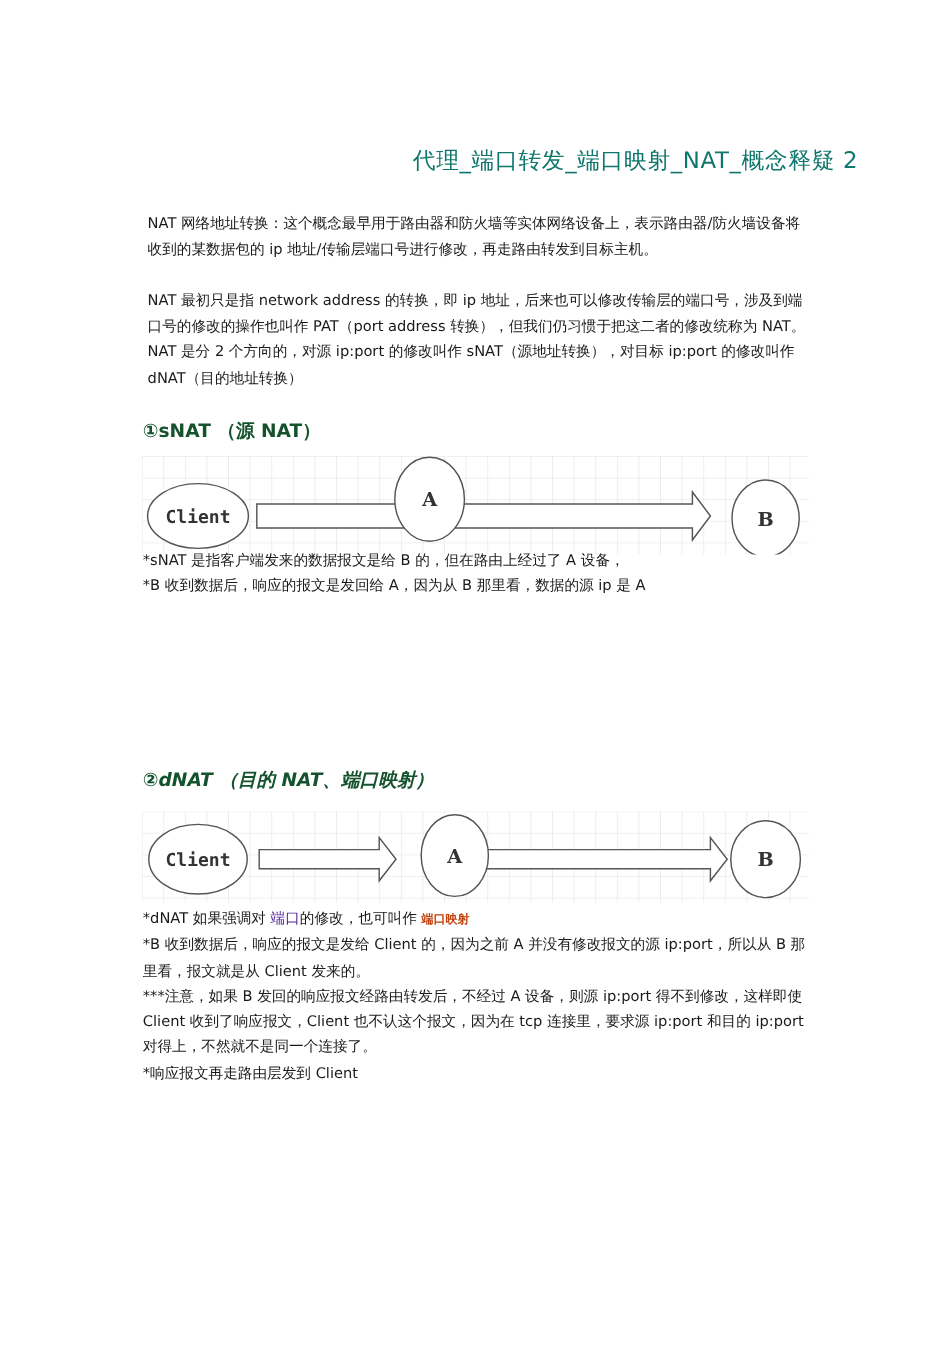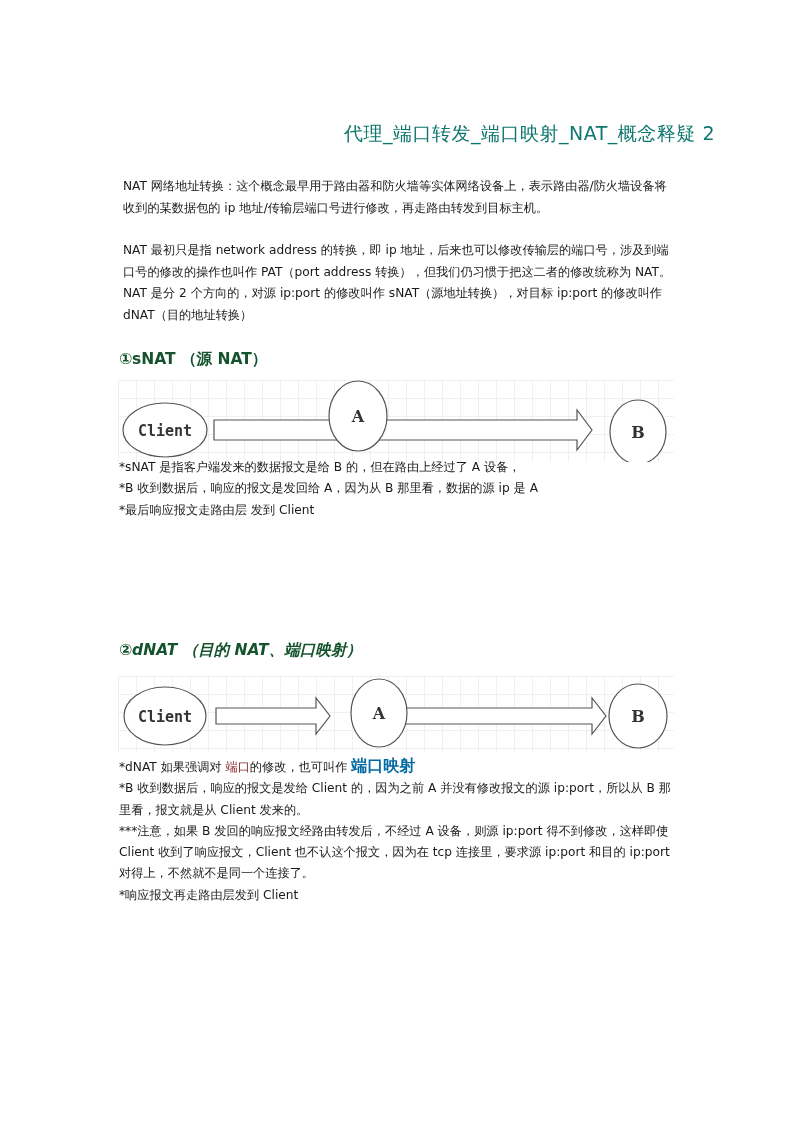--- a/index.html
+++ b/index.html
@@ -5,22 +5,22 @@
   html, body { margin:0; padding:0; background:#ffffff; }
   body { width:793px; height:1122px; position:relative; overflow:hidden;
          font-family:"DejaVu Sans","Liberation Sans",sans-serif; color:#1a1a1a; }
   .title { position:absolute; left:0; width:715px; top:121px; text-align:right;
            font-size:19px; letter-spacing:0.5px; color:#0f766e; }
   .para { position:absolute; left:119px; width:560px; font-size:12.2px; line-height:21.5px; }
   .para p { margin:4px; }
   .heading { position:absolute; left:119px; font-size:15.5px; font-weight:bold; color:#14532d; }
   .diagram { position:absolute; left:118px; width:556px;font-weight:bold; }
   .diagram svg { display:block; }
-  .blue { color:#7f1d1d; }
-  .boldbig { font-weight:bold; font-size:16px; color:#0369a1; }
+  .blue { color:#4c1d95; }
+  .boldbig { font-weight:bold; font-size:10px; color:#c2410c; }
   .bullets { position:absolute; left:119px; width:560px; font-size:12.2px; line-height:21.3px; }
   .bullets div { margin:0; }
 </style>
 </head>
 <body>
 
 <div class="title">代理_端口转发_端口映射_NAT_概念释疑 2</div>
 
 <div class="para" style="top:172px;">
   <p>NAT 网络地址转换：这个概念最早用于路由器和防火墙等实体网络设备上，表示路由器/防火墙设备将收到的某数据包的 ip 地址/传输层端口号进行修改，再走路由转发到目标主机。</p>
@@ -47,21 +47,20 @@
     <ellipse cx="240" cy="36" rx="29" ry="35" fill="#fff" stroke="#555" stroke-width="1.2"></ellipse>
     <text x="240" y="42" text-anchor="middle" font-family="'DejaVu Serif','Liberation Serif',serif" font-size="16" fill="#333">A</text>
     <ellipse cx="520" cy="52" rx="28" ry="32" fill="#fff" stroke="#555" stroke-width="1.2"></ellipse>
     <text x="520" y="58" text-anchor="middle" font-family="'DejaVu Serif','Liberation Serif',serif" font-size="16" fill="#333">B</text>
   </svg>
 </div>
 
 <div class="bullets" style="top:438px;margin-top:19px;">
   <div>*sNAT 是指客户端发来的数据报文是给 B 的，但在路由上经过了 A 设备，</div>
   <div>*B 收到数据后，响应的报文是发回给 A，因为从 B 那里看，数据的源 ip 是 A</div>
-  <div>*最后响应报文走路由层 发到 Client</div>
 </div>
 
 <div class="heading" style="top:640px;font-style:italic;">②dNAT （目的 NAT、端口映射）</div>
 
 <div class="diagram" style="top:676px;">
   <svg width="556" height="76" viewBox="0 0 556 76">
     <defs>
       <pattern id="grid2" width="18" height="18" patternUnits="userSpaceOnUse">
         <path d="M18 0 L0 0 0 18" fill="none" stroke="#e2e2e2" stroke-width="1"></path>
       </pattern>

